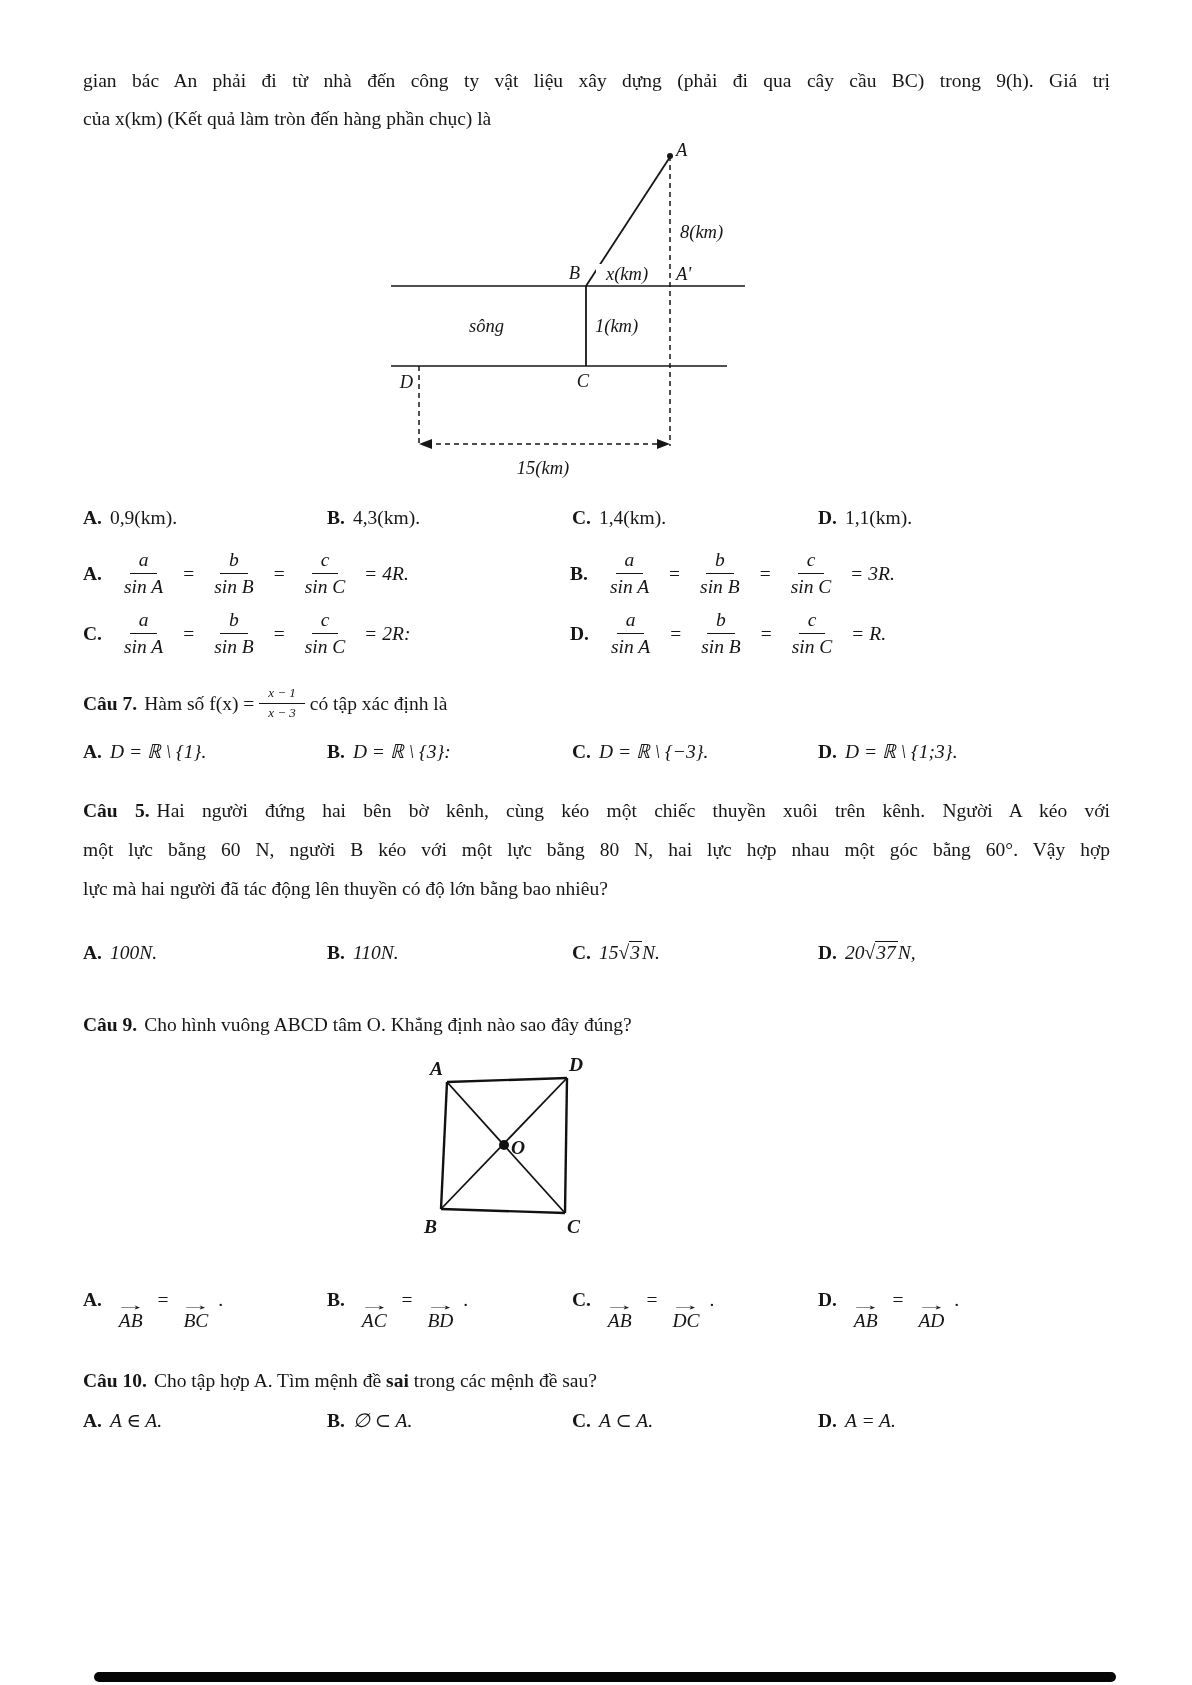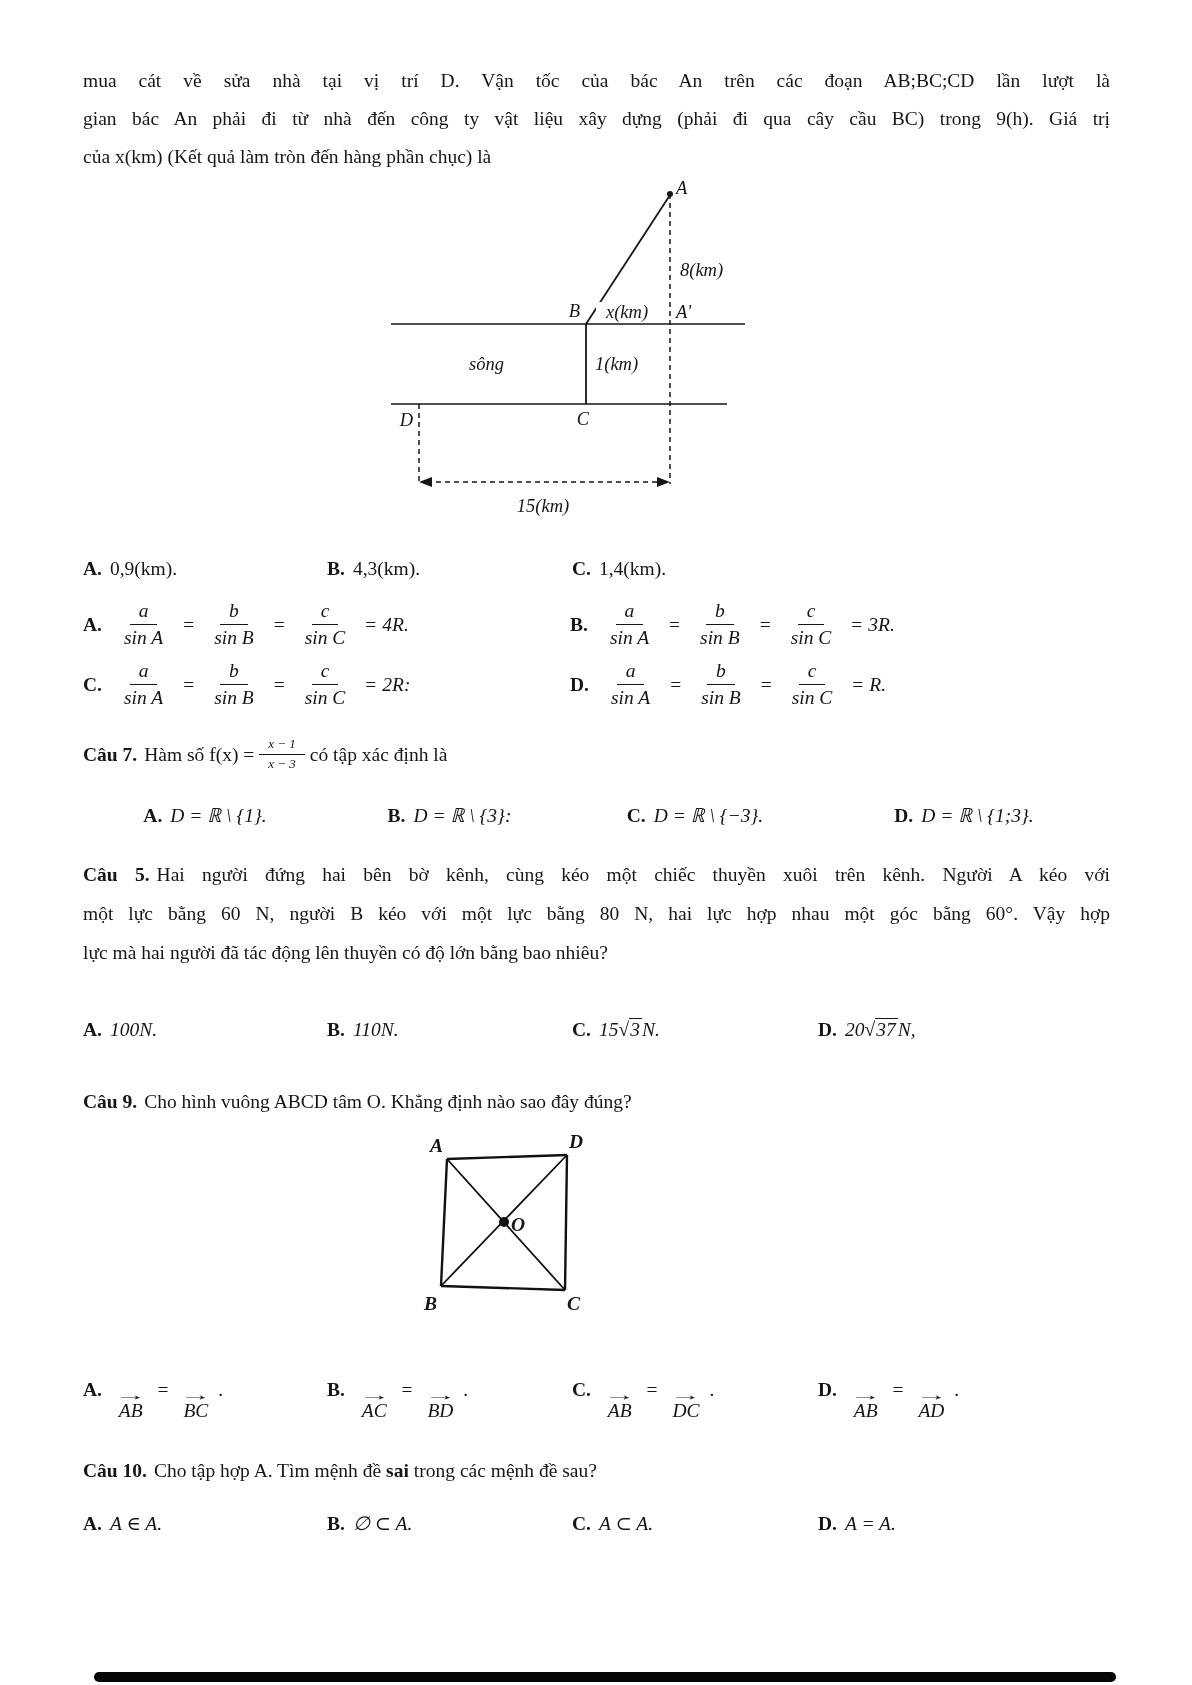--- a/index.html
+++ b/index.html
@@ -34,21 +34,21 @@
   .sqside { stroke: #111; stroke-width: 2.4; }
   .sqdiag { stroke: #111; stroke-width: 1.8; }
 
   .opt-row {
     display: grid;
     grid-template-columns: 244px 245px 246px auto;
     align-items: center;
     line-height: 30px;
   }
   .letter { font-weight: 700; margin-right: 8px; }
-  .opt { white-space: nowrap; margin-top: 13px; }
+  .opt { white-space: nowrap; }
 
   .opt-row-2col {
     display: grid;
     grid-template-columns: 487px auto;
     align-items: center;
     margin-bottom: 10px;
   }
   .mopt { display: inline-flex; align-items: center; white-space: nowrap; }
 
   .mfrac { display: inline-flex; flex-direction: column; align-items: center; vertical-align: middle; margin: 0 5px; font-style: italic; line-height: 1.15; }
@@ -65,42 +65,41 @@
   .vec { display: inline-flex; flex-direction: column; align-items: center; line-height: 1; vertical-align: -4px; margin: 0 4px; font-style: italic; }
   .vec .vec-arrow { display: block; height: 10px; line-height: 9px; font-size: 15px; font-style: normal; transform: scaleX(2.1); transform-origin: center; }
   .vec .vec-base { display: block; }
   .suffix { margin-left: 1px; }
 
   .sp-intro { margin-top: 0; }
   .sp-q5 { margin-top: 10px; }
   .sp-q6-title { margin-top: 16px; }
   .sp-q6-opts { margin-top: 10px; }
   .sp-q7-title { margin-top: 16px; }
-  .sp-q7-opts { margin-top: 4px; text-align: center; }
+  .sp-q7-opts { margin-top: 4px; }
   .sp-q8-title { margin-top: 24px; }
   .sp-q8-title .tline { line-height: 39px; }
   .sp-q8-opts { margin-top: 30px; }
   .sp-q9-title { margin-top: 38px; }
   .sp-q9-opts { margin-top: 26px; }
   .sp-q10-title { margin-top: 32px; }
   .sp-q10-opts { margin-top: 6px; }
 
   .page-edge-bar {
     position: absolute;
     left: 94px; right: 76px; bottom: 3px;
     height: 10px; background: #060606; border-radius: 5px;
   }
 </style>
 </head>
 <body>
 
 <div class="page">
 
   <div class="qtitle sp-intro">
-    <span class="tline">mua cát về sửa nhà tại vị trí D. Vận tốc của bác An trên các đoạn AB;BC;CD lần lượt là</span>
     <span class="tline">gian bác An phải đi từ nhà đến công ty vật liệu xây dựng (phải đi qua cây cầu BC) trong 9(h). Giá trị</span>
     <span class="tline last">của x(km) (Kết quả làm tròn đến hàng phần chục) là</span>
   </div>
 
   <div class="figure route-figure">
     <svg width="400" height="348" viewBox="0 0 400 348">
 
       <line x1="287" y1="16" x2="287" y2="306" class="dash"></line>
 
       <line x1="8" y1="146" x2="362" y2="146" class="solid thin"></line>
@@ -130,20 +129,21 @@
       <text x="30" y="248" text-anchor="end" class="svglbl">D</text>
       <text x="206" y="247" text-anchor="end" class="svglbl">C</text>
       <text x="160" y="334" text-anchor="middle" class="svglbl">15(km)</text>
     </svg>
   </div>
 
   <div class="opt-row sp-q5">
     <span class="opt"><b class="letter">A.</b><span>0,9(km).</span></span>
     <span class="opt"><b class="letter">B.</b><span>4,3(km).</span></span>
     <span class="opt"><b class="letter">C.</b><span>1,4(km).</span></span>
+    <span class="opt"><b class="letter">D.</b><span>1,1(km).</span></span>
   </div>
 
   <div class="qtitle sp-q6-title">
   </div>
 
   <div class="opt-row-2col sp-q6-opts">
     <span class="mopt">
       <b class="letter">A.</b>
       <span class="mfrac">
           <span class="num">a</span>

